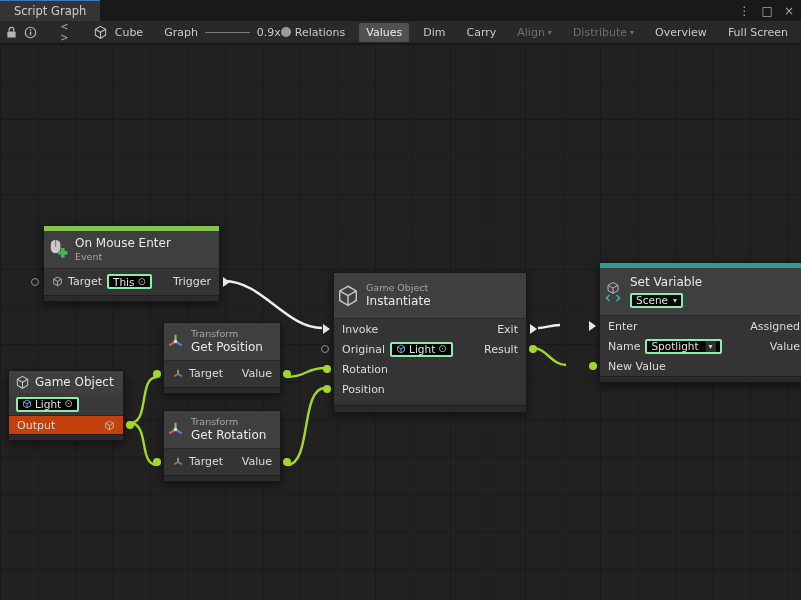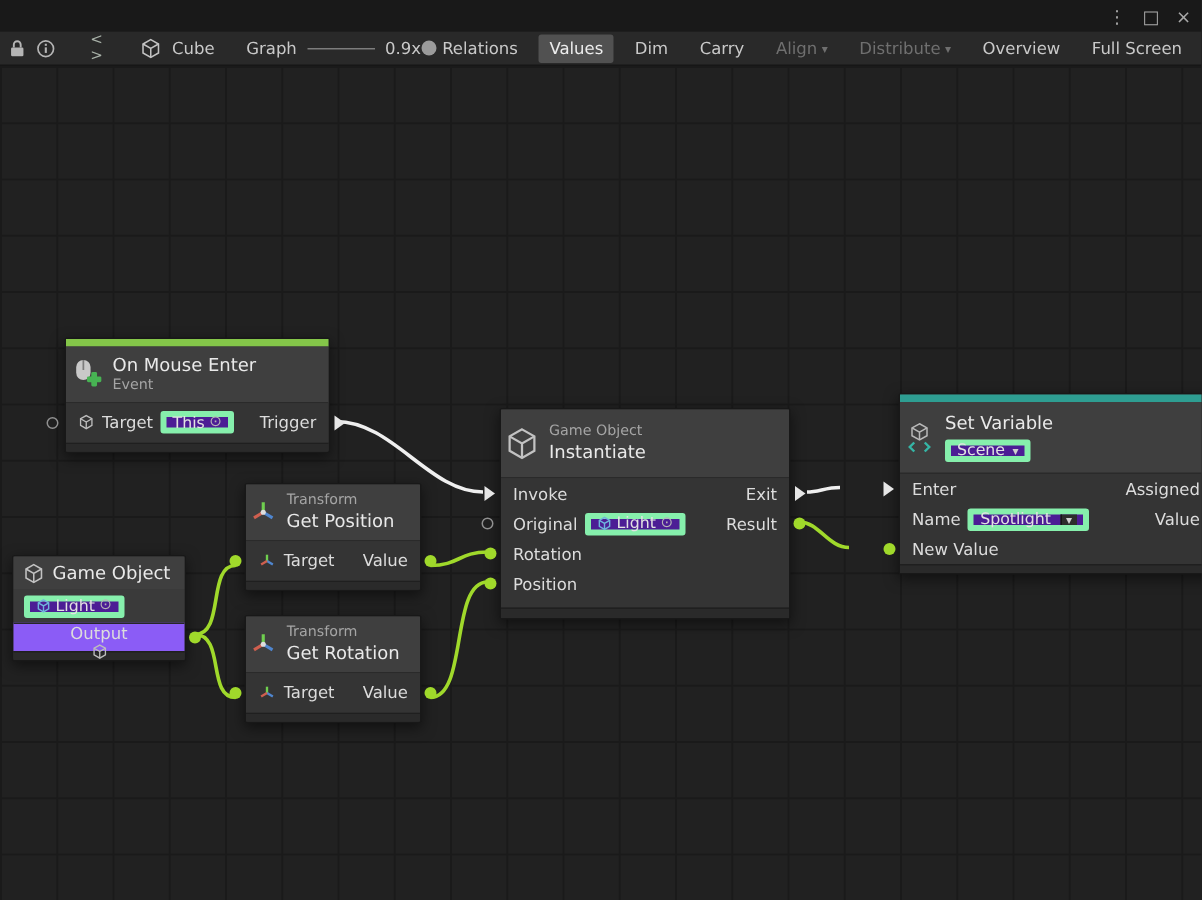--- a/index.html
+++ b/index.html
@@ -54,24 +54,24 @@
   .row.h26 { height:26px; }
   .lft { display:flex; align-items:center; gap:5px; min-width:0; }
   .rgt { display:flex; align-items:center; gap:4px; }
   .lbl { white-space:nowrap; overflow:hidden; }
   .clip46 { max-width:46px; }
   .clip50 { max-width:50px; }
   .nfooter { height:6px; background:#2a2a2a; border-top:1px solid #1f1f1f; }
   .spacer6 { height:6px; background:#343434; }
   .chiprow { display:flex; align-items:center; padding:0 7px; height:22px; background:#3a3a3a; }
   .hdr-simple { display:flex; align-items:center; gap:5px; padding:0 6px; height:22px; background:#3f3f3f; }
-  .outrow { border-top:1px solid #272727; background:#8b5cf6; height:19px;flex-direction:column; }
-
-  
-  .chip { display:inline-flex; align-items:center; gap:3px; background:#4c1d95; border:4px solid #86efac;
+  .outrow { border-top:1px solid #272727; background:#c2410c; height:19px; }
+
+  
+  .chip { display:inline-flex; align-items:center; gap:3px; background:#000000; border:2px solid #86efac;
           border-radius:2px; padding:0 4px; height:15px; font-size:10.5px; color:#e2e2e2; white-space:nowrap; }
   .picker { color:#b5b5b5; font-size:10px; line-height:1; }
   .ddbox { border-left:1px solid #151515; margin-left:3px; padding:0 3px; align-self:stretch;
            display:flex; align-items:center; background:#2d2d2d; color:#cfcfcf; font-size:8px; }
   .dd-inline { font-size:8px; color:#cfcfcf; margin-left:2px; }
 
   
   .port { position:absolute; top:50%; z-index:3; }
   .pdot { width:8px; height:8px; border-radius:50%; margin-top:-4px; background:#a0d92b; }
   .pdot.hollow { background:transparent; border:1.6px solid #909090; }
@@ -85,20 +85,23 @@
   .pr2 { right:-15px; }
 
   .icon { display:inline-flex; flex:none; }
 </style>
 </head>
 <body>
 
 <div class="window">
 
   <div class="tabbar">
+    <div class="tab">
+      <span>Script Graph</span>
+    </div>
     <div class="wctrls">
       <span class="wc">⋮</span>
       <span class="wc">□</span>
       <span class="wc">×</span>
     </div>
   </div>
 
   <div class="toolbar">
     <span class="tbicon">
       <svg viewBox="0 0 12 14" width="11" height="13">

